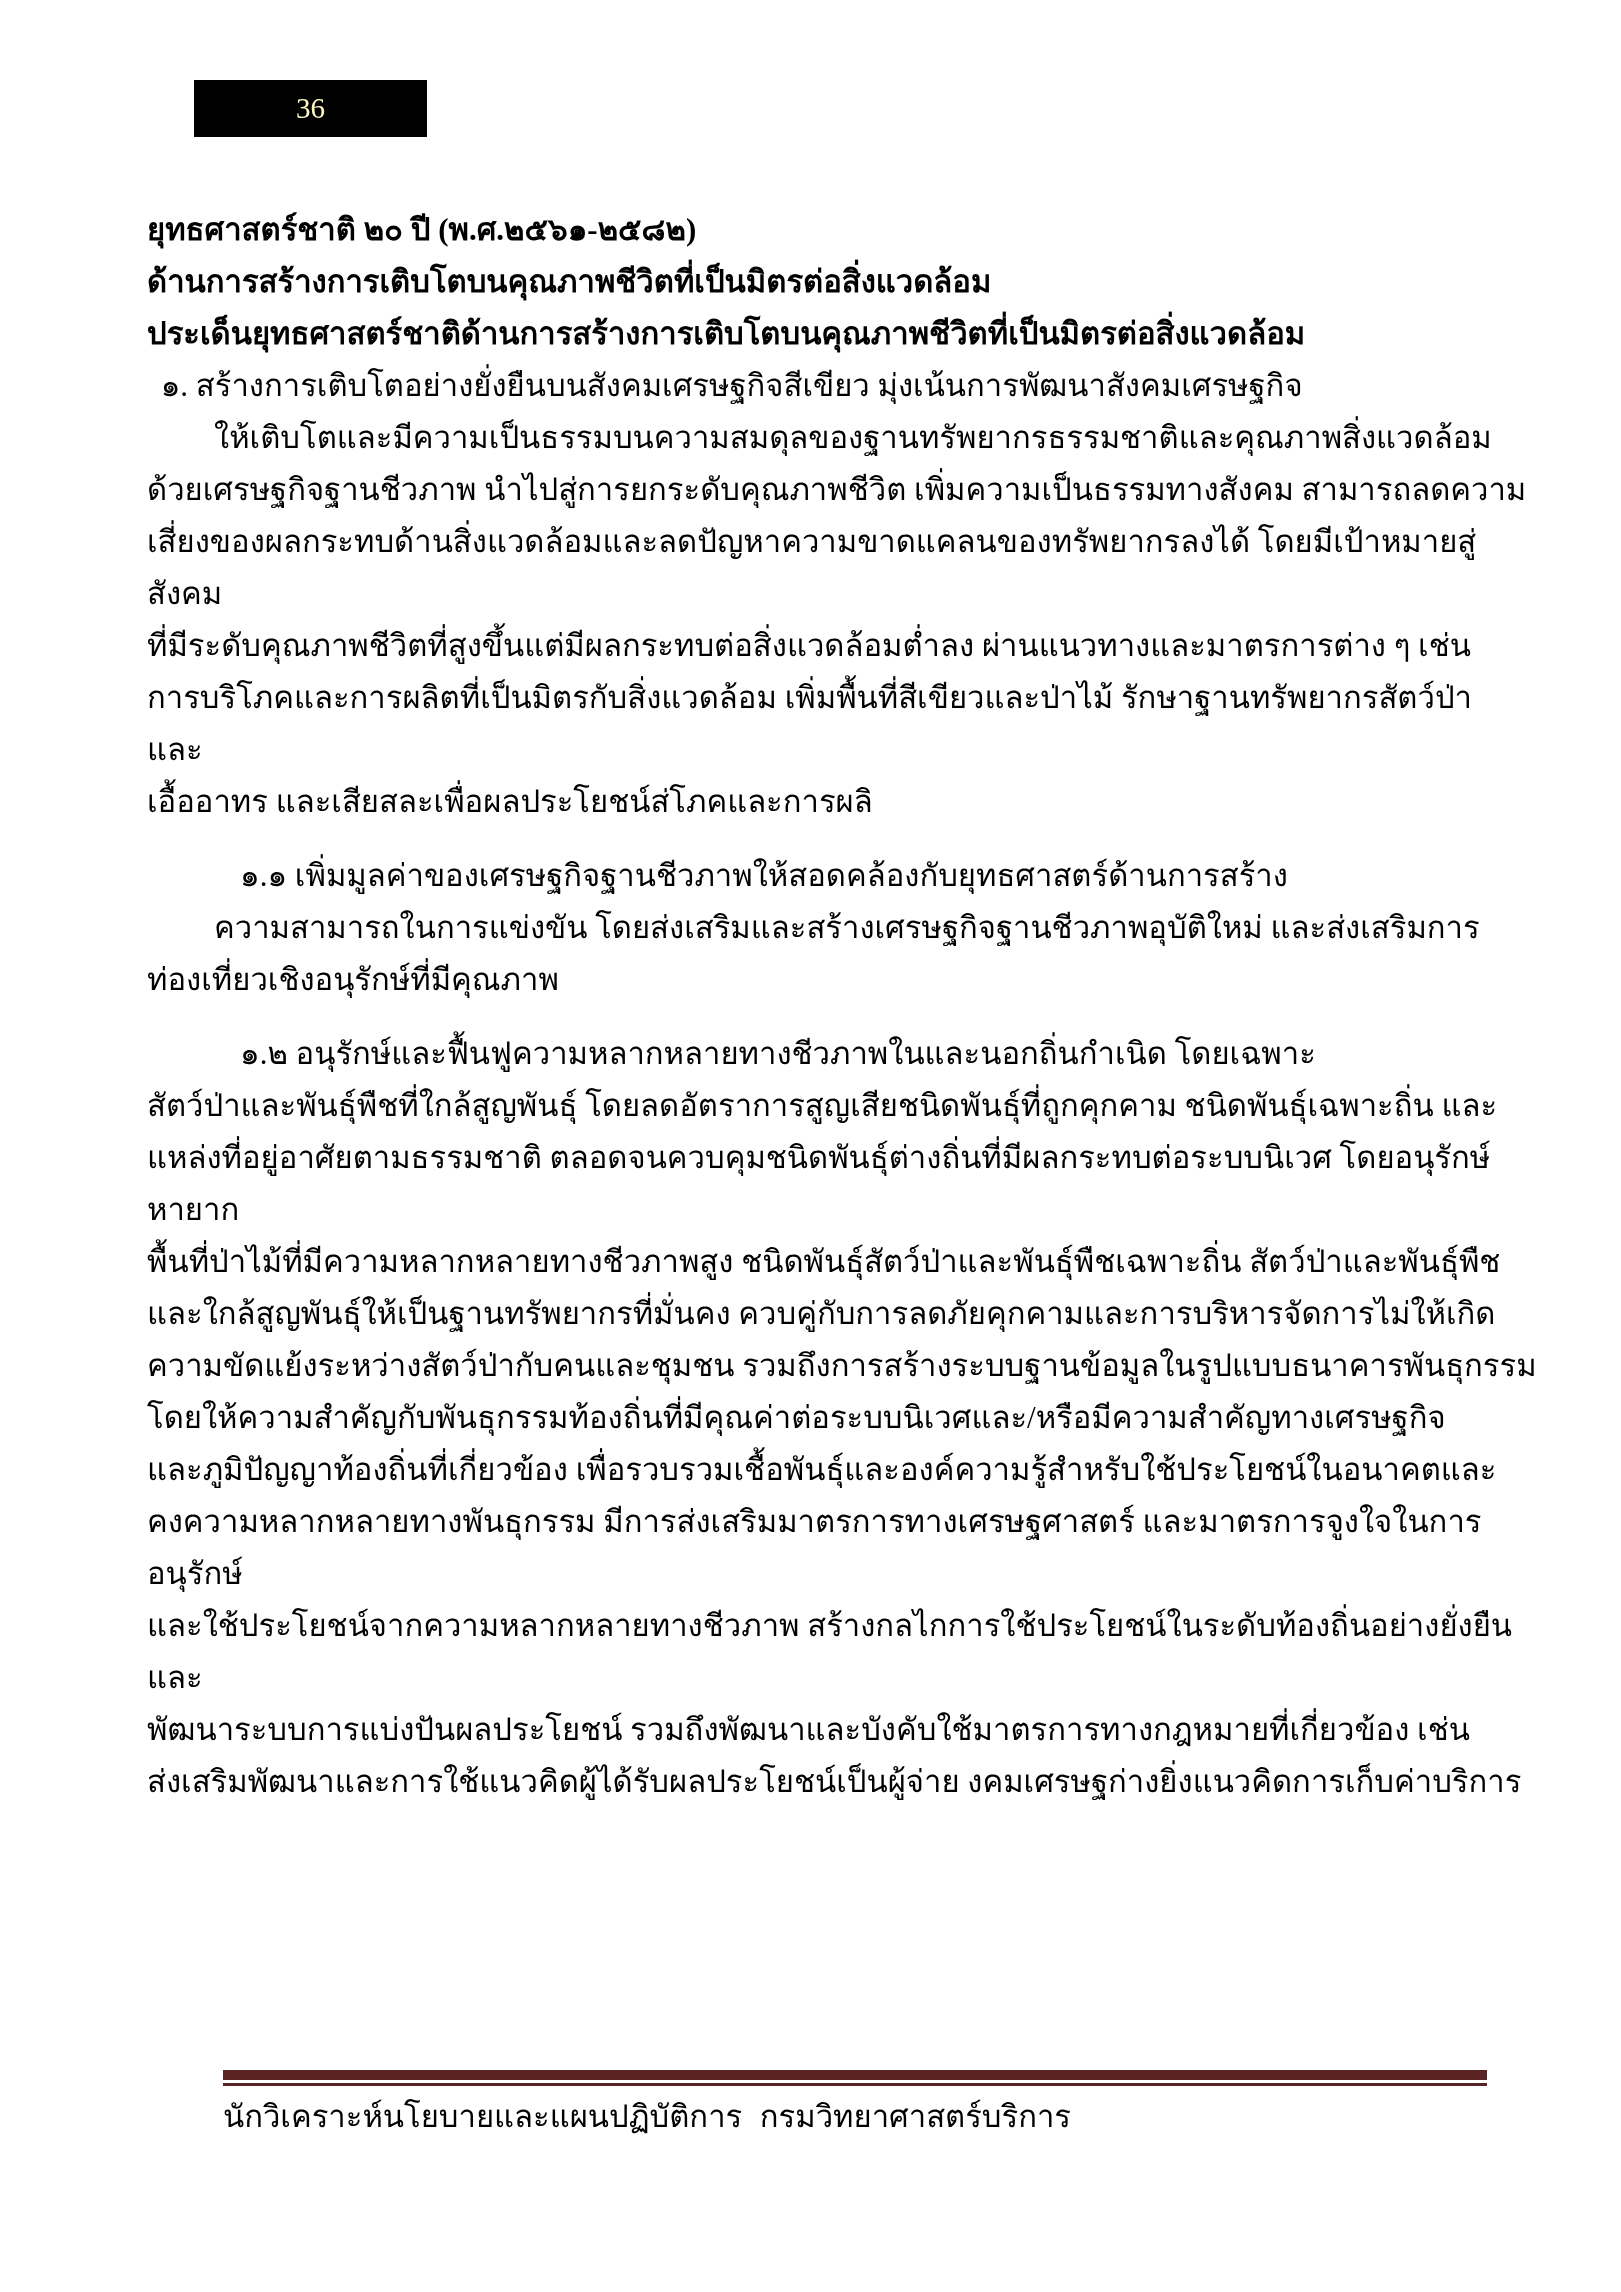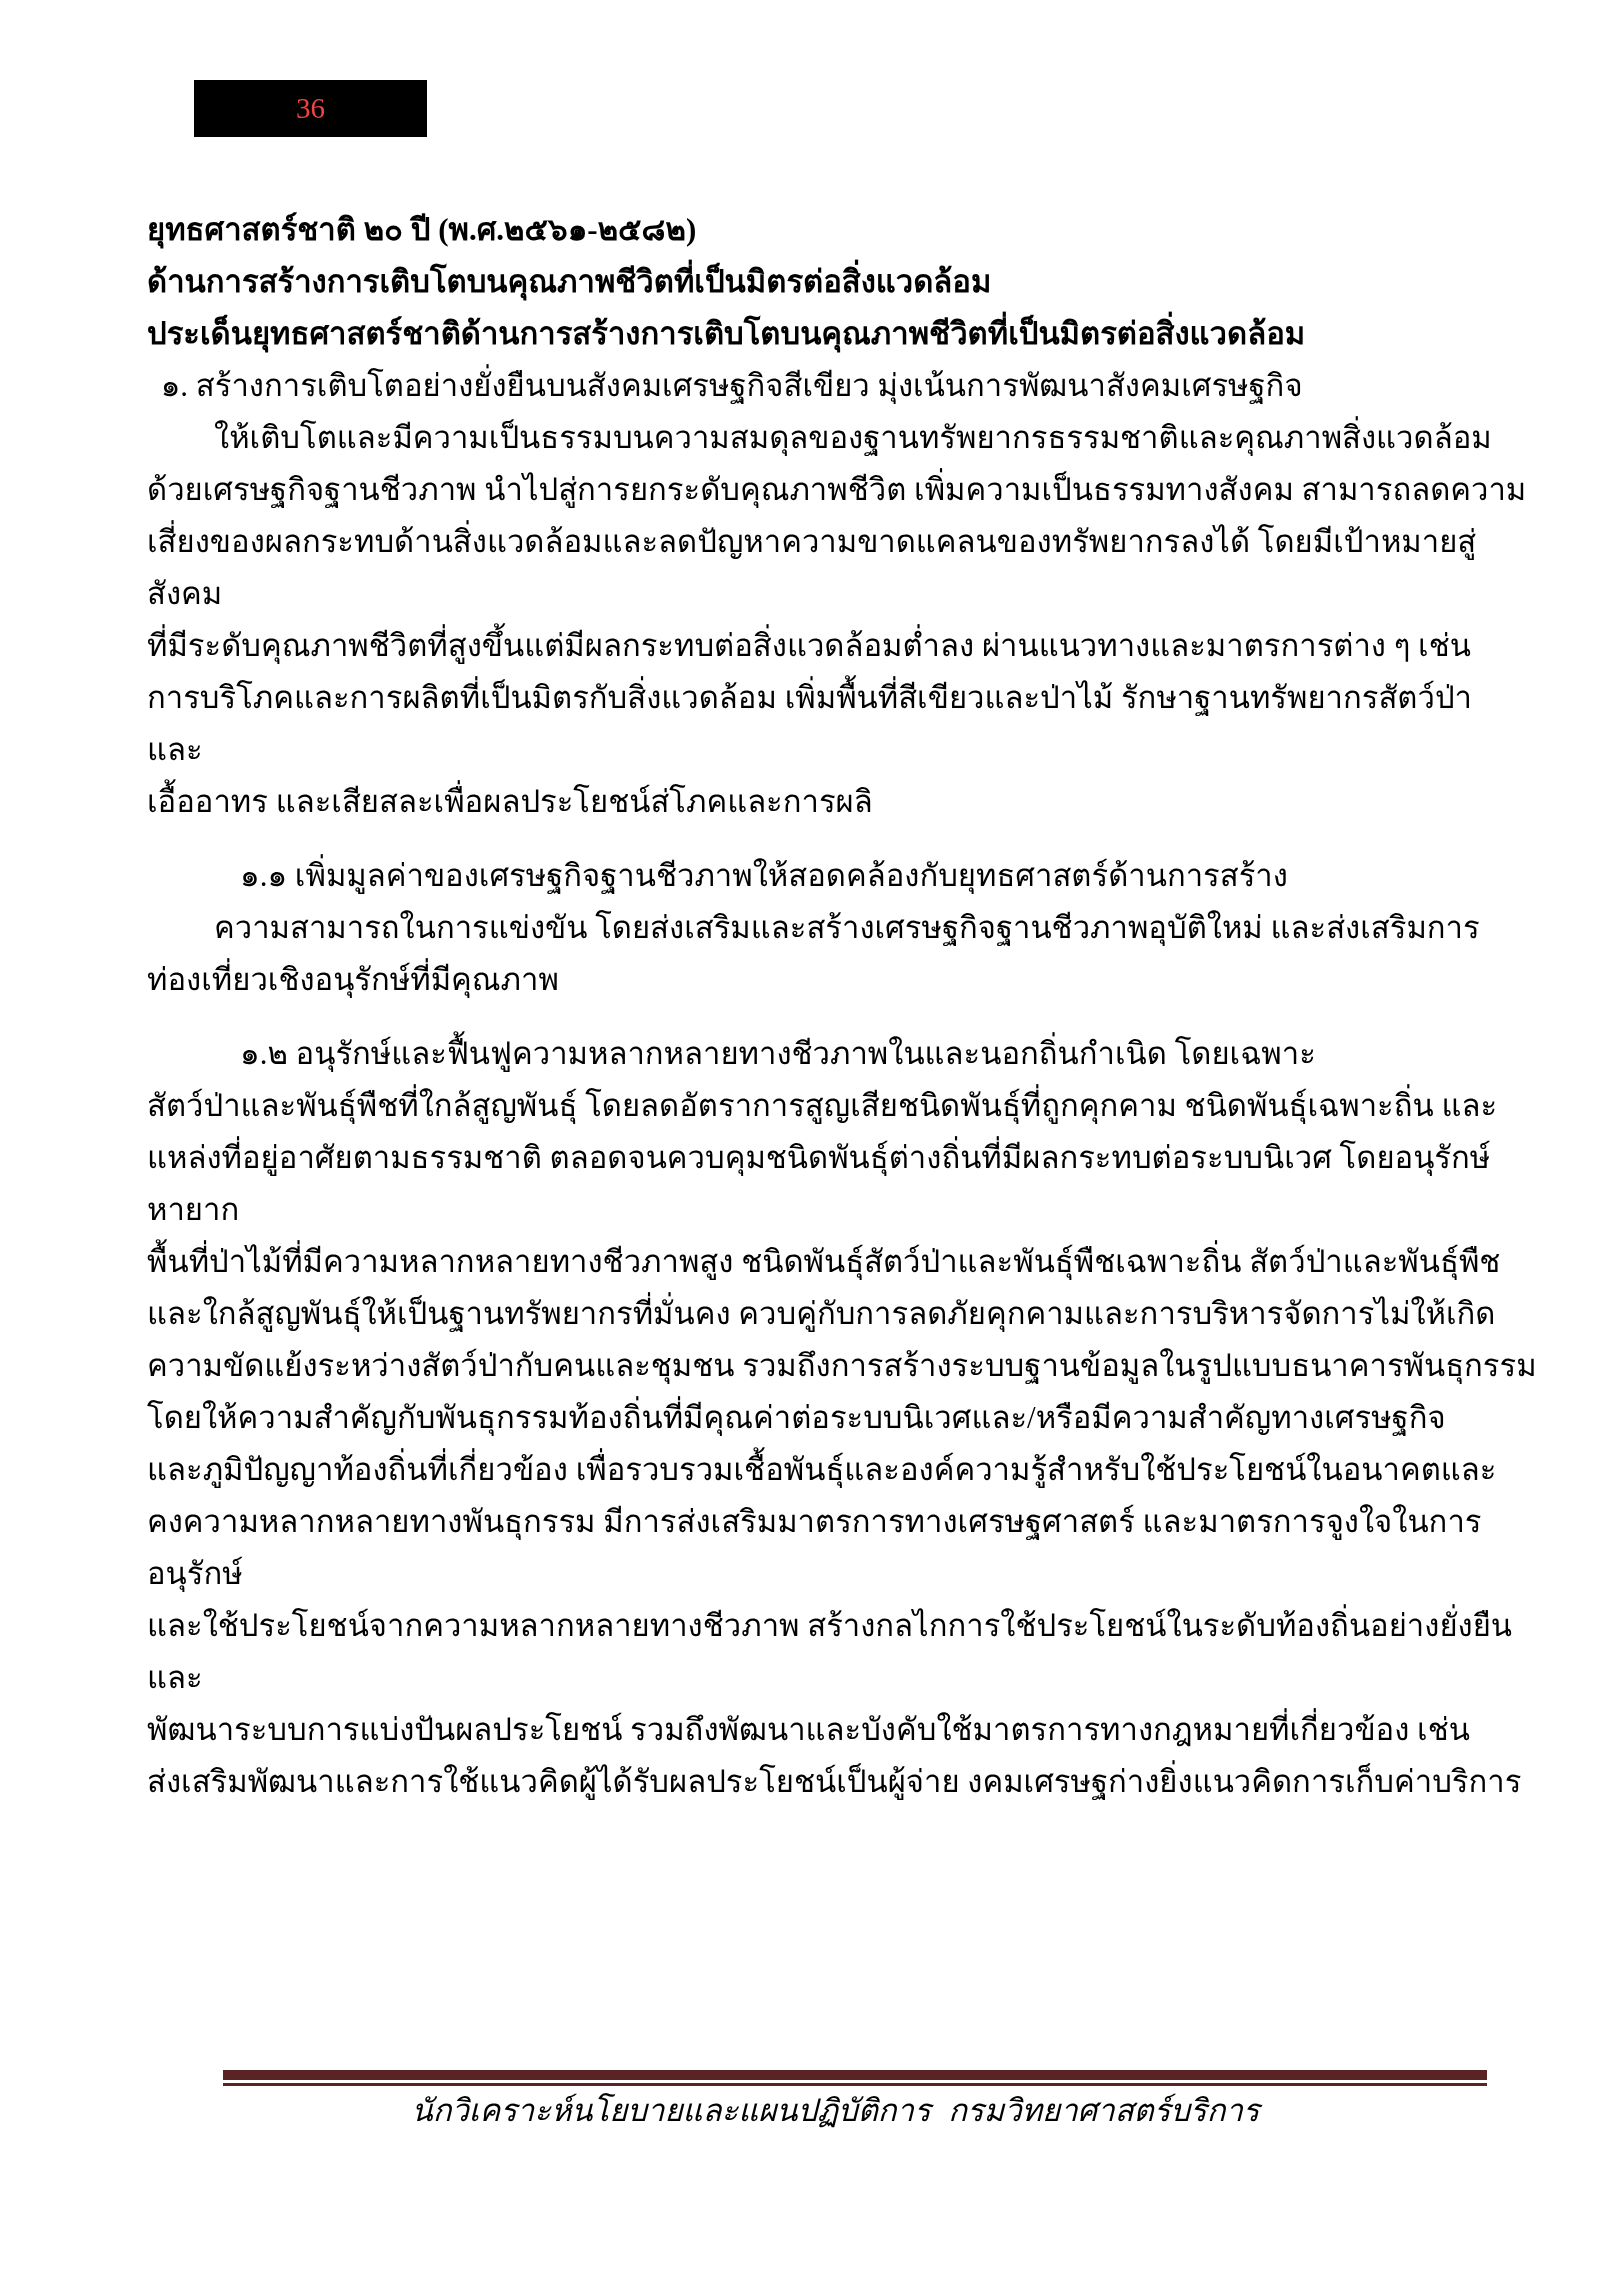--- a/index.html
+++ b/index.html
@@ -12,21 +12,21 @@
     color: #000000;
     overflow: hidden;
   }
   .pageno-box {
     position: absolute;
     left: 194px;
     top: 80px;
     width: 233px;
     height: 57px;
     background: #000000;
-    color: #ef4444;
+    color: #fef9c3;
     display: flex;
     align-items: center;
     justify-content: center;
     font-size: 29px;
   }
   .content {
     position: absolute;
     left: 147px;
     top: 204px;
     width: 1329px;
@@ -44,26 +44,25 @@
   .ind-2 { padding-left: 93px; margin-top: 22px; }
   .footer {
     position: absolute;
     left: 223px;
     top: 2070px;
     width: 1264px;
   }
   .rule-thick { height: 9.8px; background: #5a2425; }
   .rule-thin  { height: 2.9px;  background: #5a2425; margin-top: 2.9px; }
   .footer-text {
-    margin-top: 1px;
+    margin-top: 7px;
     padding-right: 39px;
-    text-align: center;
+    text-align: left;
     font-size: 31px;
     line-height: 47px;
-    font-style: italic;
   }
   .footer-text .org { margin-left: 17.6px; }
 </style>
 </head>
 <body>
 
 <div class="page">
 
   <div class="pageno-box">
     <span>36</span>

